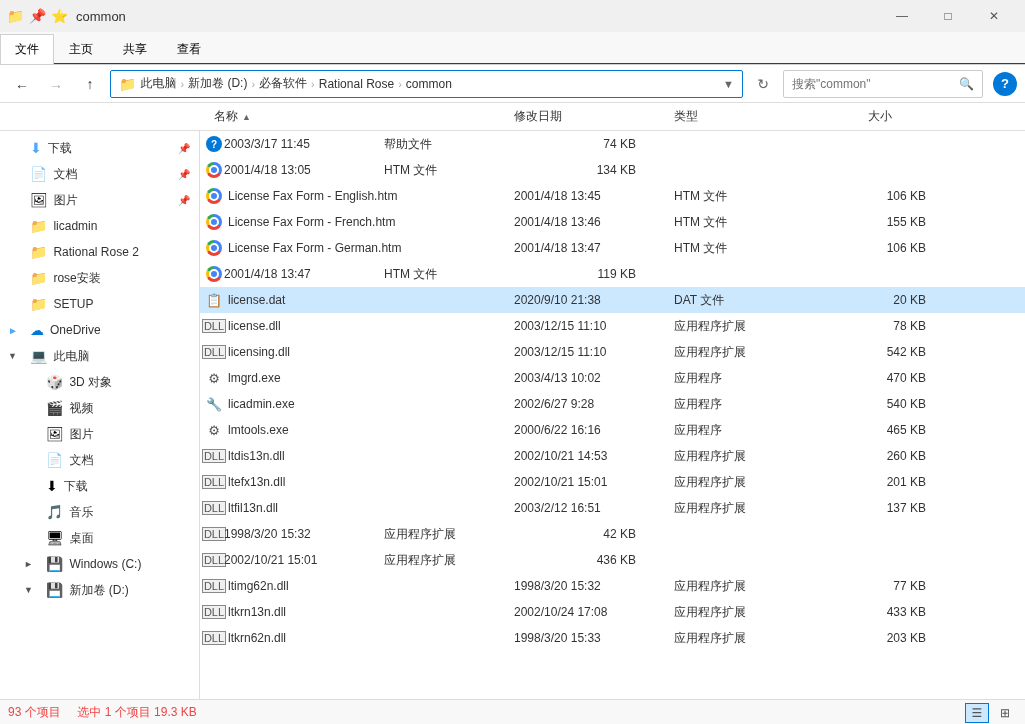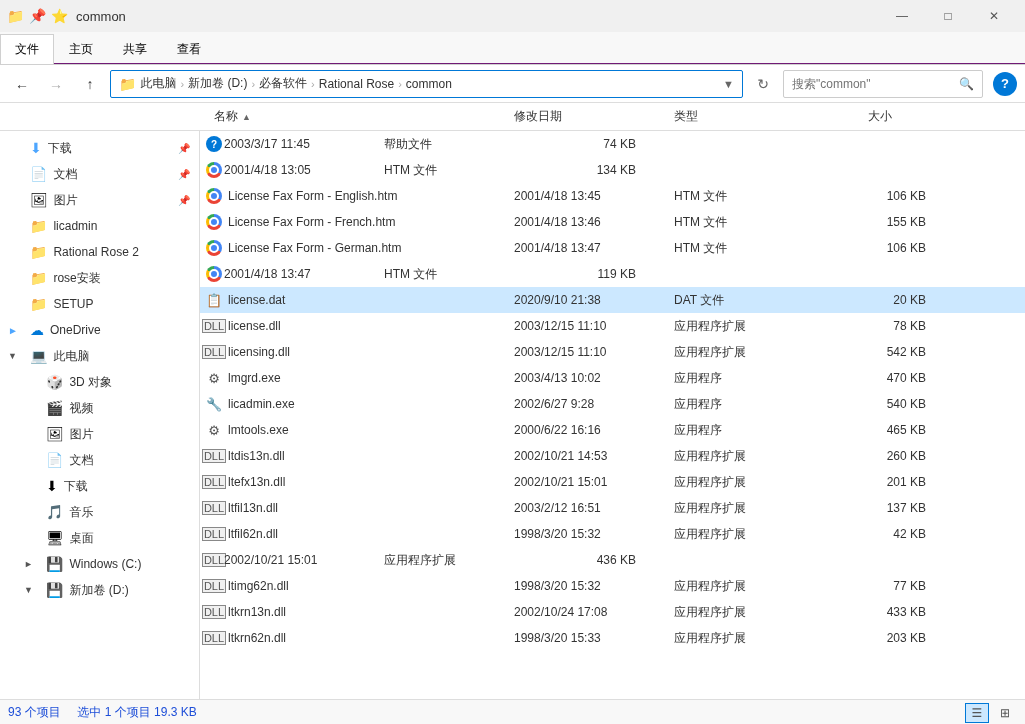--- a/index.html
+++ b/index.html
@@ -65,21 +65,21 @@
     
     .filelist::-webkit-scrollbar { width: 12px; }
     .filelist::-webkit-scrollbar-track { background: #f0f0f0; }
     .filelist::-webkit-scrollbar-thumb { background: #c0c0c0; border: 2px solid #f0f0f0; }
     .sidebar::-webkit-scrollbar { width: 8px; }
     .sidebar::-webkit-scrollbar-track { background: #f0f0f0; }
     .sidebar::-webkit-scrollbar-thumb { background: #c0c0c0; }
     
     
     .statusbar { height: 26px; background: #f8f8f8; border-top: 1px solid #ddd; display: flex; align-items: center; padding: 0 8px; justify-content: space-between; }
-    .statusbar-left { font-size: 12px; color: #1d4ed8; }
+    .statusbar-left { font-size: 12px; color: #ef4444; }
     .statusbar-right { display: flex; gap: 4px; }
     .view-btn { width: 24px; height: 20px; display: flex; align-items: center; justify-content: center; cursor: pointer; border: 1px solid transparent; font-size: 12px; color: #555; }
     .view-btn.active { border-color: #0078d7; background: #cce8ff; }
     
     
     .chrome-icon { width: 16px; height: 16px; border-radius: 50%; background: conic-gradient(#4285f4 0 120deg, #ea4335 120deg 240deg, #fbbc05 240deg 300deg, #34a853 300deg 360deg); display: inline-block; flex-shrink: 0; position: relative; }
     .chrome-inner { position: absolute; top: 3px; left: 3px; width: 10px; height: 10px; border-radius: 50%; background: #4285f4; border: 2px solid white; }
     
     .help-btn { width: 24px; height: 24px; background: #0078d7; border-radius: 50%; color: white; display: flex; align-items: center; justify-content: center; font-size: 13px; font-weight: bold; margin-left: 4px; cursor: pointer; }
     
@@ -394,21 +394,20 @@
           </div>
     <div class="file-name">ltfil13n.dll</div>
     <div class="file-date">2003/2/12 16:51</div>
     <div class="file-type">应用程序扩展</div>
     <div class="file-size">137 KB</div>
   </div>
         <div class="file-row">
     <div class="file-icon">
             <span style="font-size:11px;color:#555;border:1px solid #888;padding:0 1px;background:#f0f0f0;">DLL</span>
           </div>
-    <div class="file-name">ltfil62n.dll</div>
     <div class="file-date">1998/3/20 15:32</div>
     <div class="file-type">应用程序扩展</div>
     <div class="file-size">42 KB</div>
   </div>
         <div class="file-row">
     <div class="file-icon">
             <span style="font-size:11px;color:#555;border:1px solid #888;padding:0 1px;background:#f0f0f0;">DLL</span>
           </div>
     <div class="file-date">2002/10/21 15:01</div>
     <div class="file-type">应用程序扩展</div>

